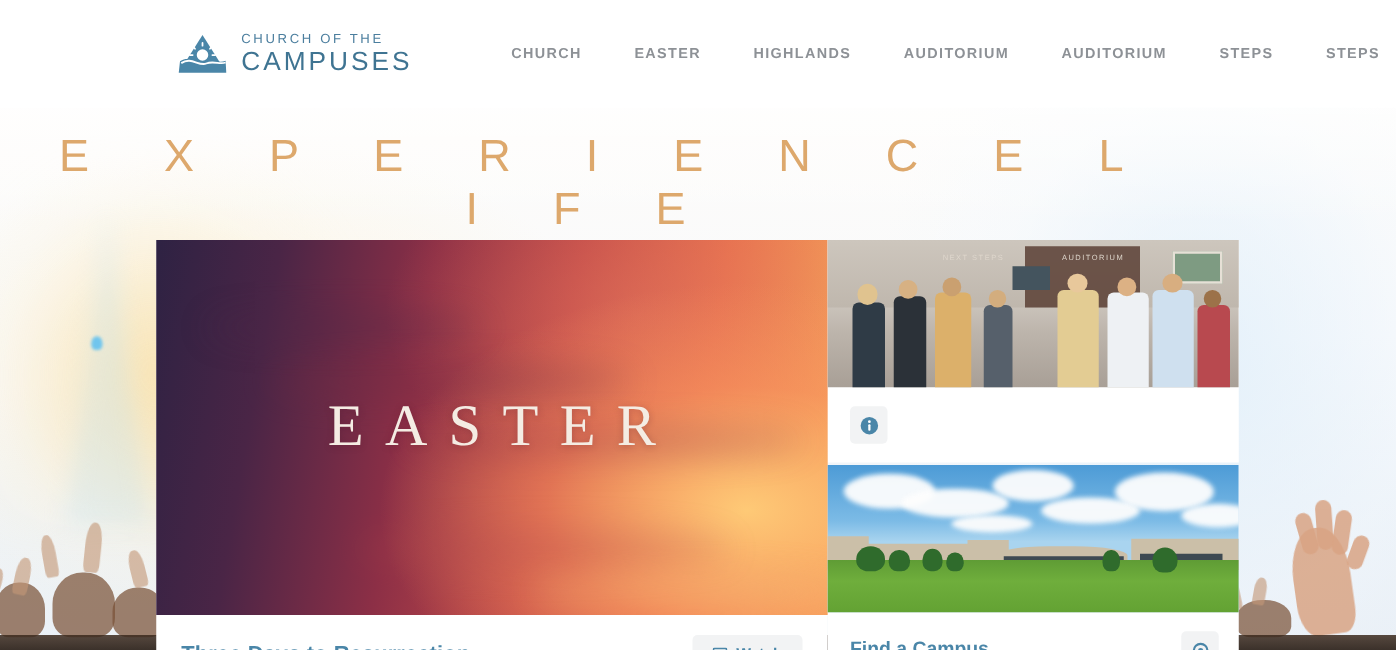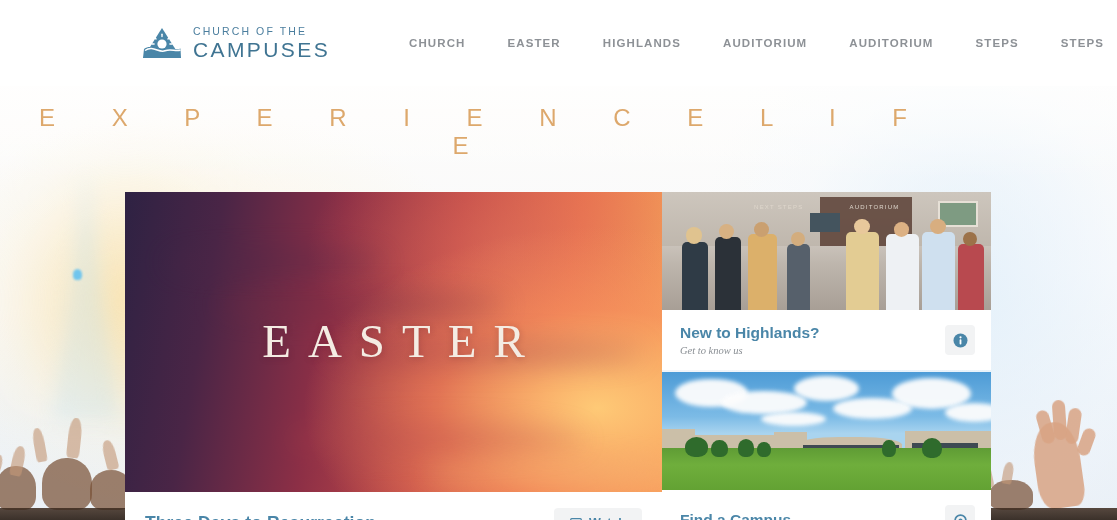--- a/index.html
+++ b/index.html
@@ -94,21 +94,21 @@
   .nav-link {
     font-size:11.5px; letter-spacing:1.1px; color:#8d9196;
     text-decoration:none; margin:0 21px; white-space:nowrap;
     font-weight:600;
   }
 
   
   .tagline {
     position:absolute; left:0; top:104px; width:946px;
     text-align:center; z-index:20;
-    font-size:24px; letter-spacing:25px; color:#dda86c;
+    font-size:36px; letter-spacing:25px; color:#dda86c;
     font-weight:300; text-indent:25px;
     font-family:"Liberation Sans", sans-serif;
   }
 
   
   .content {
     position:absolute; left:125px; top:192px; width:866px; z-index:25;
     display:flex; gap:0;
   }
 
@@ -317,24 +317,20 @@
         <div class="person" style="left:56%; width:10%; height:66%; background:#e3cc93;"></div>
         <div class="p-head" style="left:58.4%;bottom:64%;width:4.8%;height:13%;background:#e8c89b;"></div>
         <div class="person" style="left:68%; width:10%; height:64%; background:#eef1f4;"></div>
         <div class="p-head" style="left:70.4%;bottom:62%;width:4.8%;height:13%;background:#dcb184;"></div>
         <div class="person" style="left:79%; width:10%; height:66%; background:#cfe0ef;"></div>
         <div class="p-head" style="left:81.4%;bottom:64%;width:4.8%;height:13%;background:#d8ae80;"></div>
         <div class="person" style="left:90%; width:8%;  height:56%; background:#b8494f;"></div>
         <div class="p-head" style="left:91.4%;bottom:54%;width:4.2%;height:12%;background:#9c7249;"></div>
       </div>
       <div class="side-body">
-        <div class="side-text">
-          <h3 class="side-heading">New to Highlands?</h3>
-          <span class="side-sub">Get to know us</span>
-        </div>
         <button class="icon-btn">
           <svg width="15" height="15" viewBox="0 0 15 15">
             <circle cx="7.5" cy="7.5" r="7" fill="#4a86a8"></circle>
             <circle cx="7.5" cy="4.3" r="1.1" fill="#fff"></circle>
             <rect x="6.6" y="6.3" width="1.8" height="5.2" rx="0.8" fill="#fff"></rect>
           </svg>
         </button>
       </div>
     </article>
 

